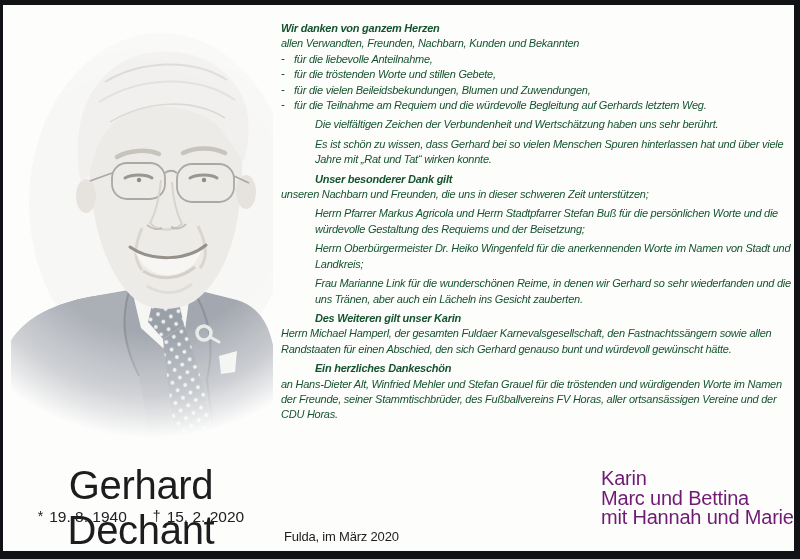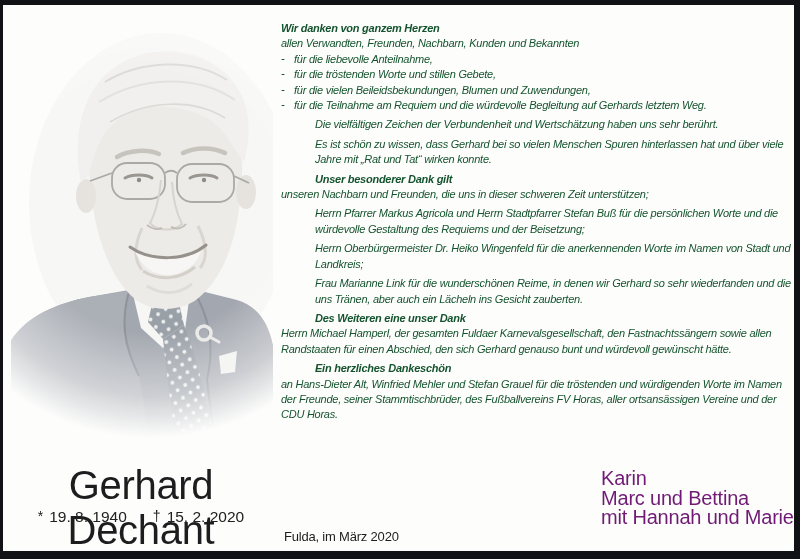--- a/index.html
+++ b/index.html
@@ -162,21 +162,21 @@
 
     <div class="gap">Die vielfältigen Zeichen der Verbundenheit und Wertschätzung haben uns sehr berührt.</div>
     <div class="gap">Es ist schön zu wissen, dass Gerhard bei so vielen Menschen Spuren hinterlassen hat und über viele Jahre mit „Rat und Tat“ wirken konnte.</div>
 
     <div class="hd gap">Unser besonderer Dank gilt</div>
     <div>unseren Nachbarn und Freunden, die uns in dieser schweren Zeit unterstützen;</div>
     <div class="gap">Herrn Pfarrer Markus Agricola und Herrn Stadtpfarrer Stefan Buß für die persönlichen Worte und die würdevolle Gestaltung des Requiems und der Beisetzung;</div>
     <div class="gap">Herrn Oberbürgermeister Dr. Heiko Wingenfeld für die anerkennenden Worte im Namen von Stadt und Landkreis;</div>
     <div class="gap">Frau Marianne Link für die wunderschönen Reime, in denen wir Gerhard so sehr wiederfanden und die uns Tränen, aber auch ein Lächeln ins Gesicht zauberten.</div>
 
-    <div class="hd gap">Des Weiteren eine unser Dank</div>
+    <div class="hd gap">Des Weiteren gilt unser Karin</div>
     <div>Herrn Michael Hamperl, der gesamten Fuldaer Karnevalsgesellschaft, den Fastnachtssängern sowie allen Randstaaten für einen Abschied, den sich Gerhard genauso bunt und würdevoll gewünscht hätte.</div>
 
     <div class="hd gap">Ein herzliches Dankeschön</div>
     <div>an Hans-Dieter Alt, Winfried Mehler und Stefan Grauel für die tröstenden und würdigenden Worte im Namen der Freunde, seiner Stammtischbrüder, des Fußballvereins FV Horas, aller ortsansässigen Vereine und der CDU Horas.</div>
 
   </div>
 
   <div class="placedate">Fulda, im März 2020</div>
   <div class="signatures">
     <div>Karin</div>

